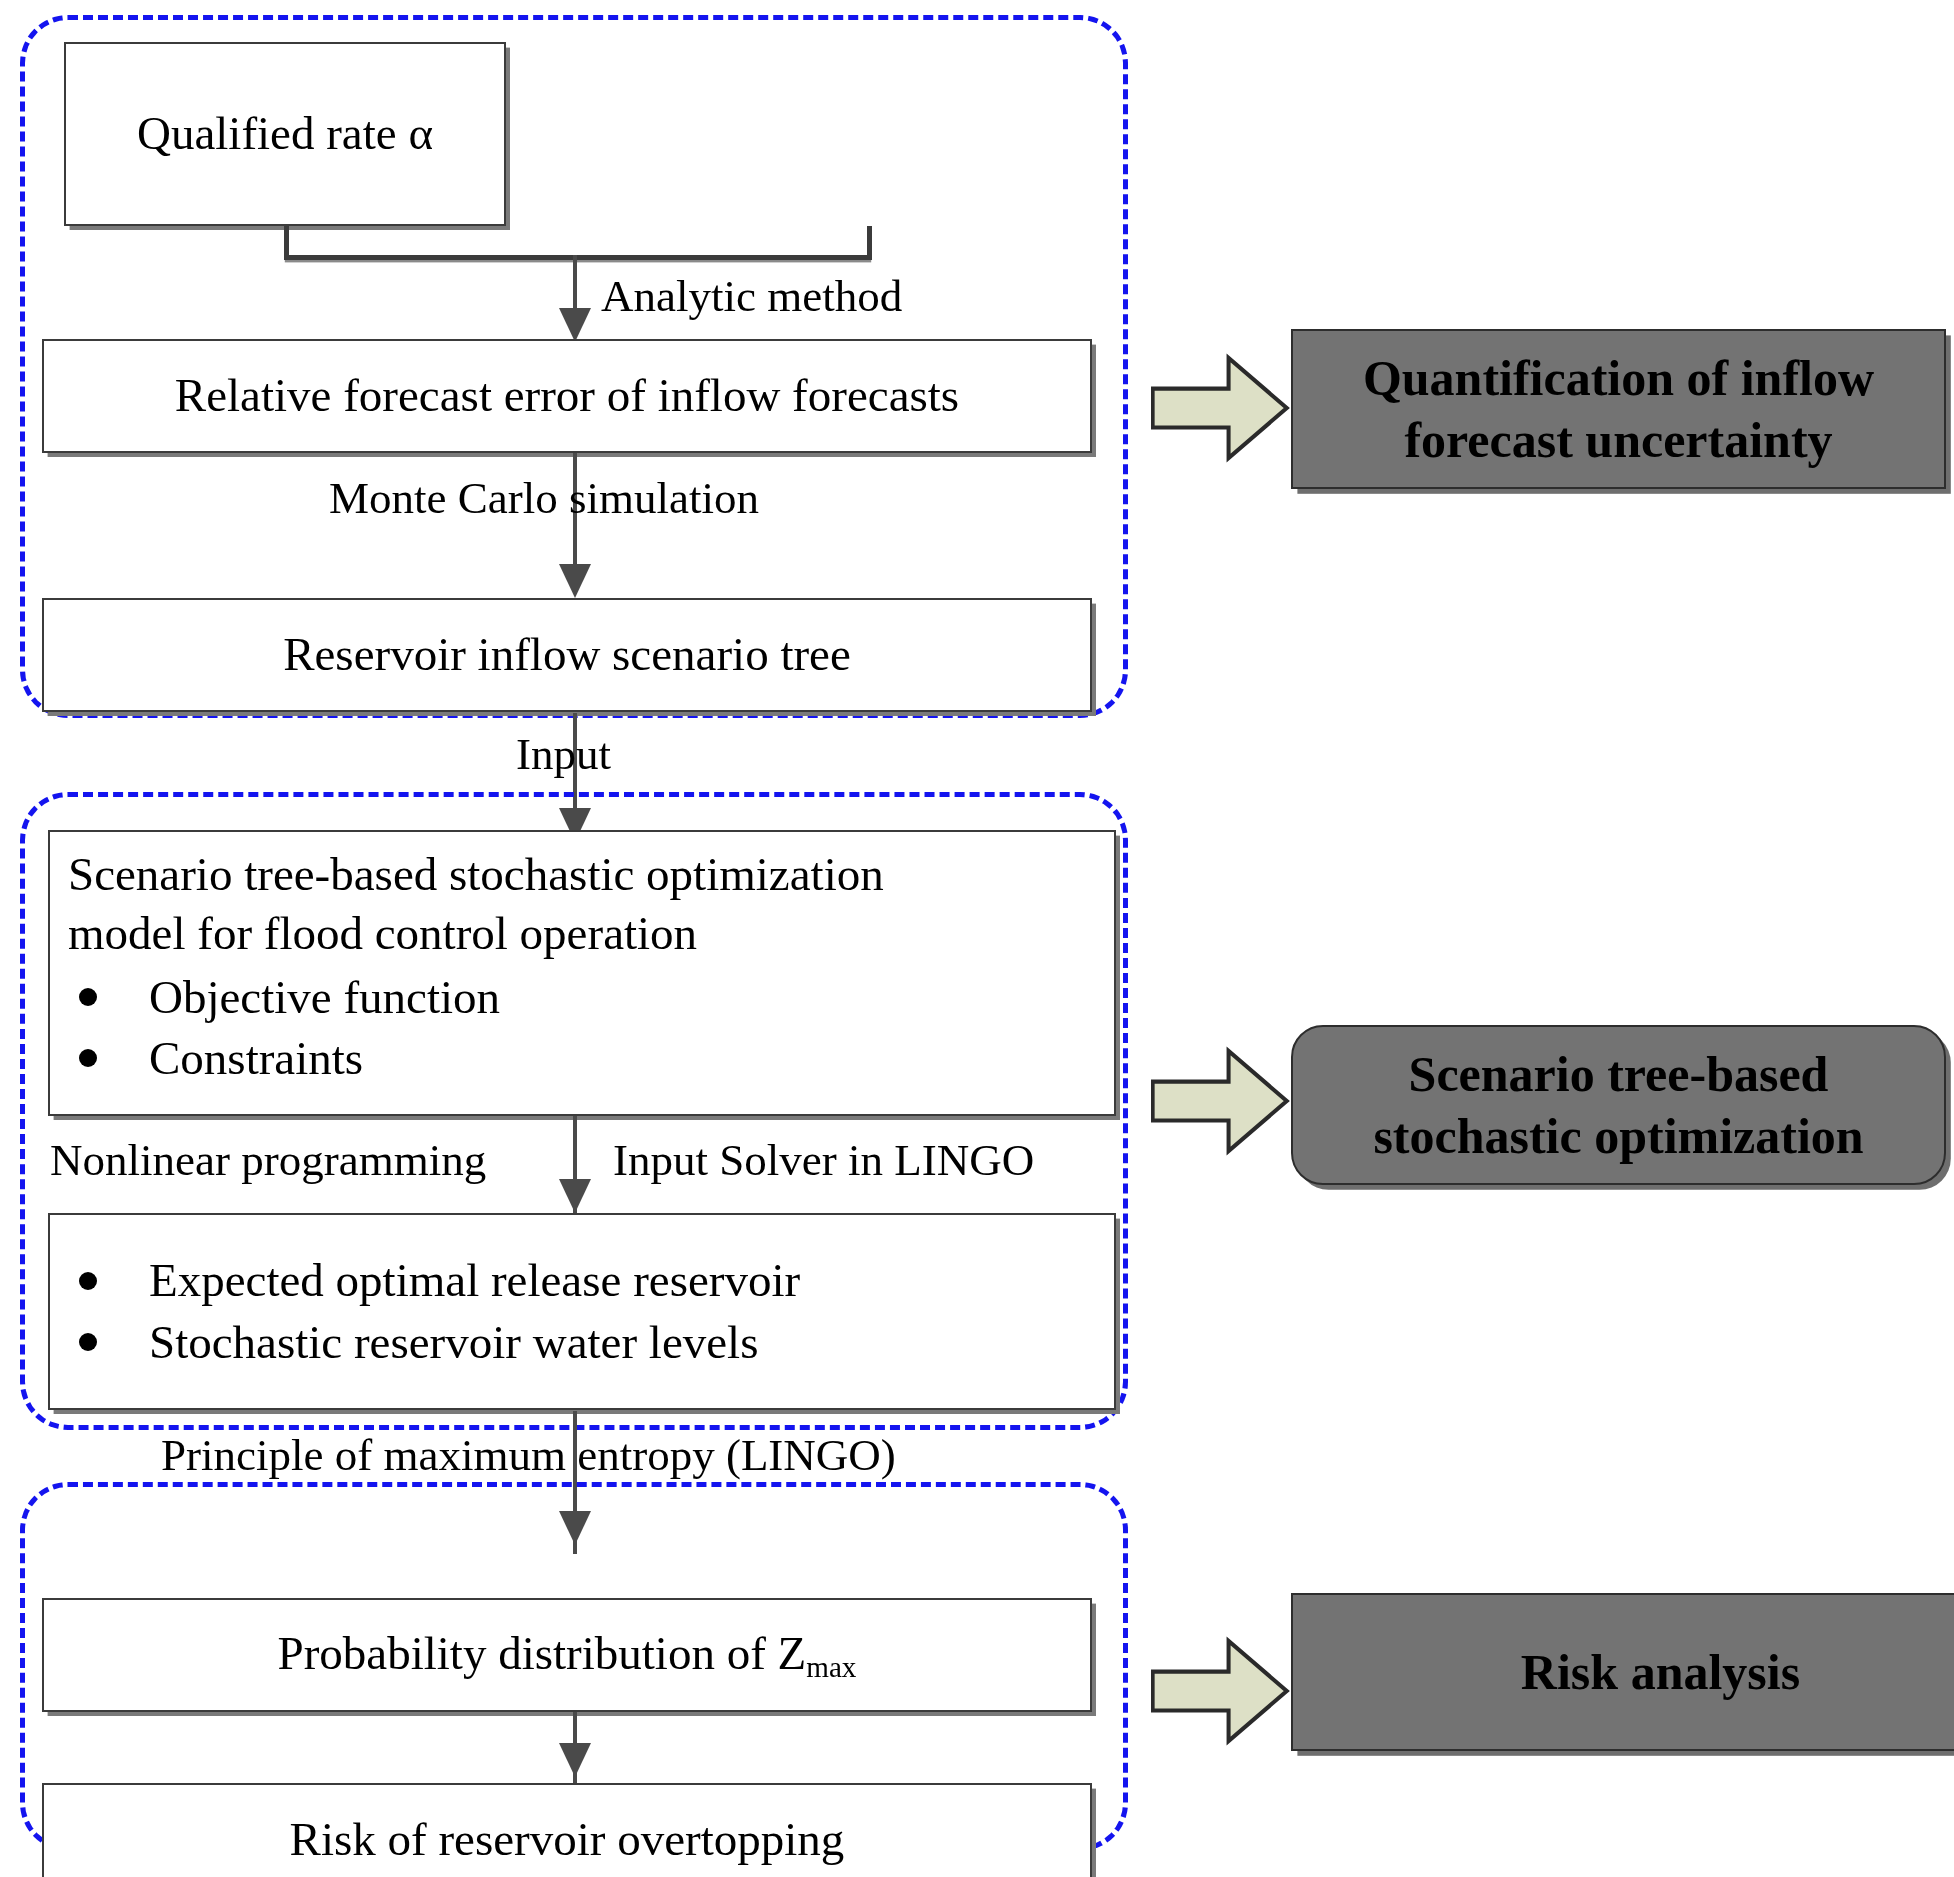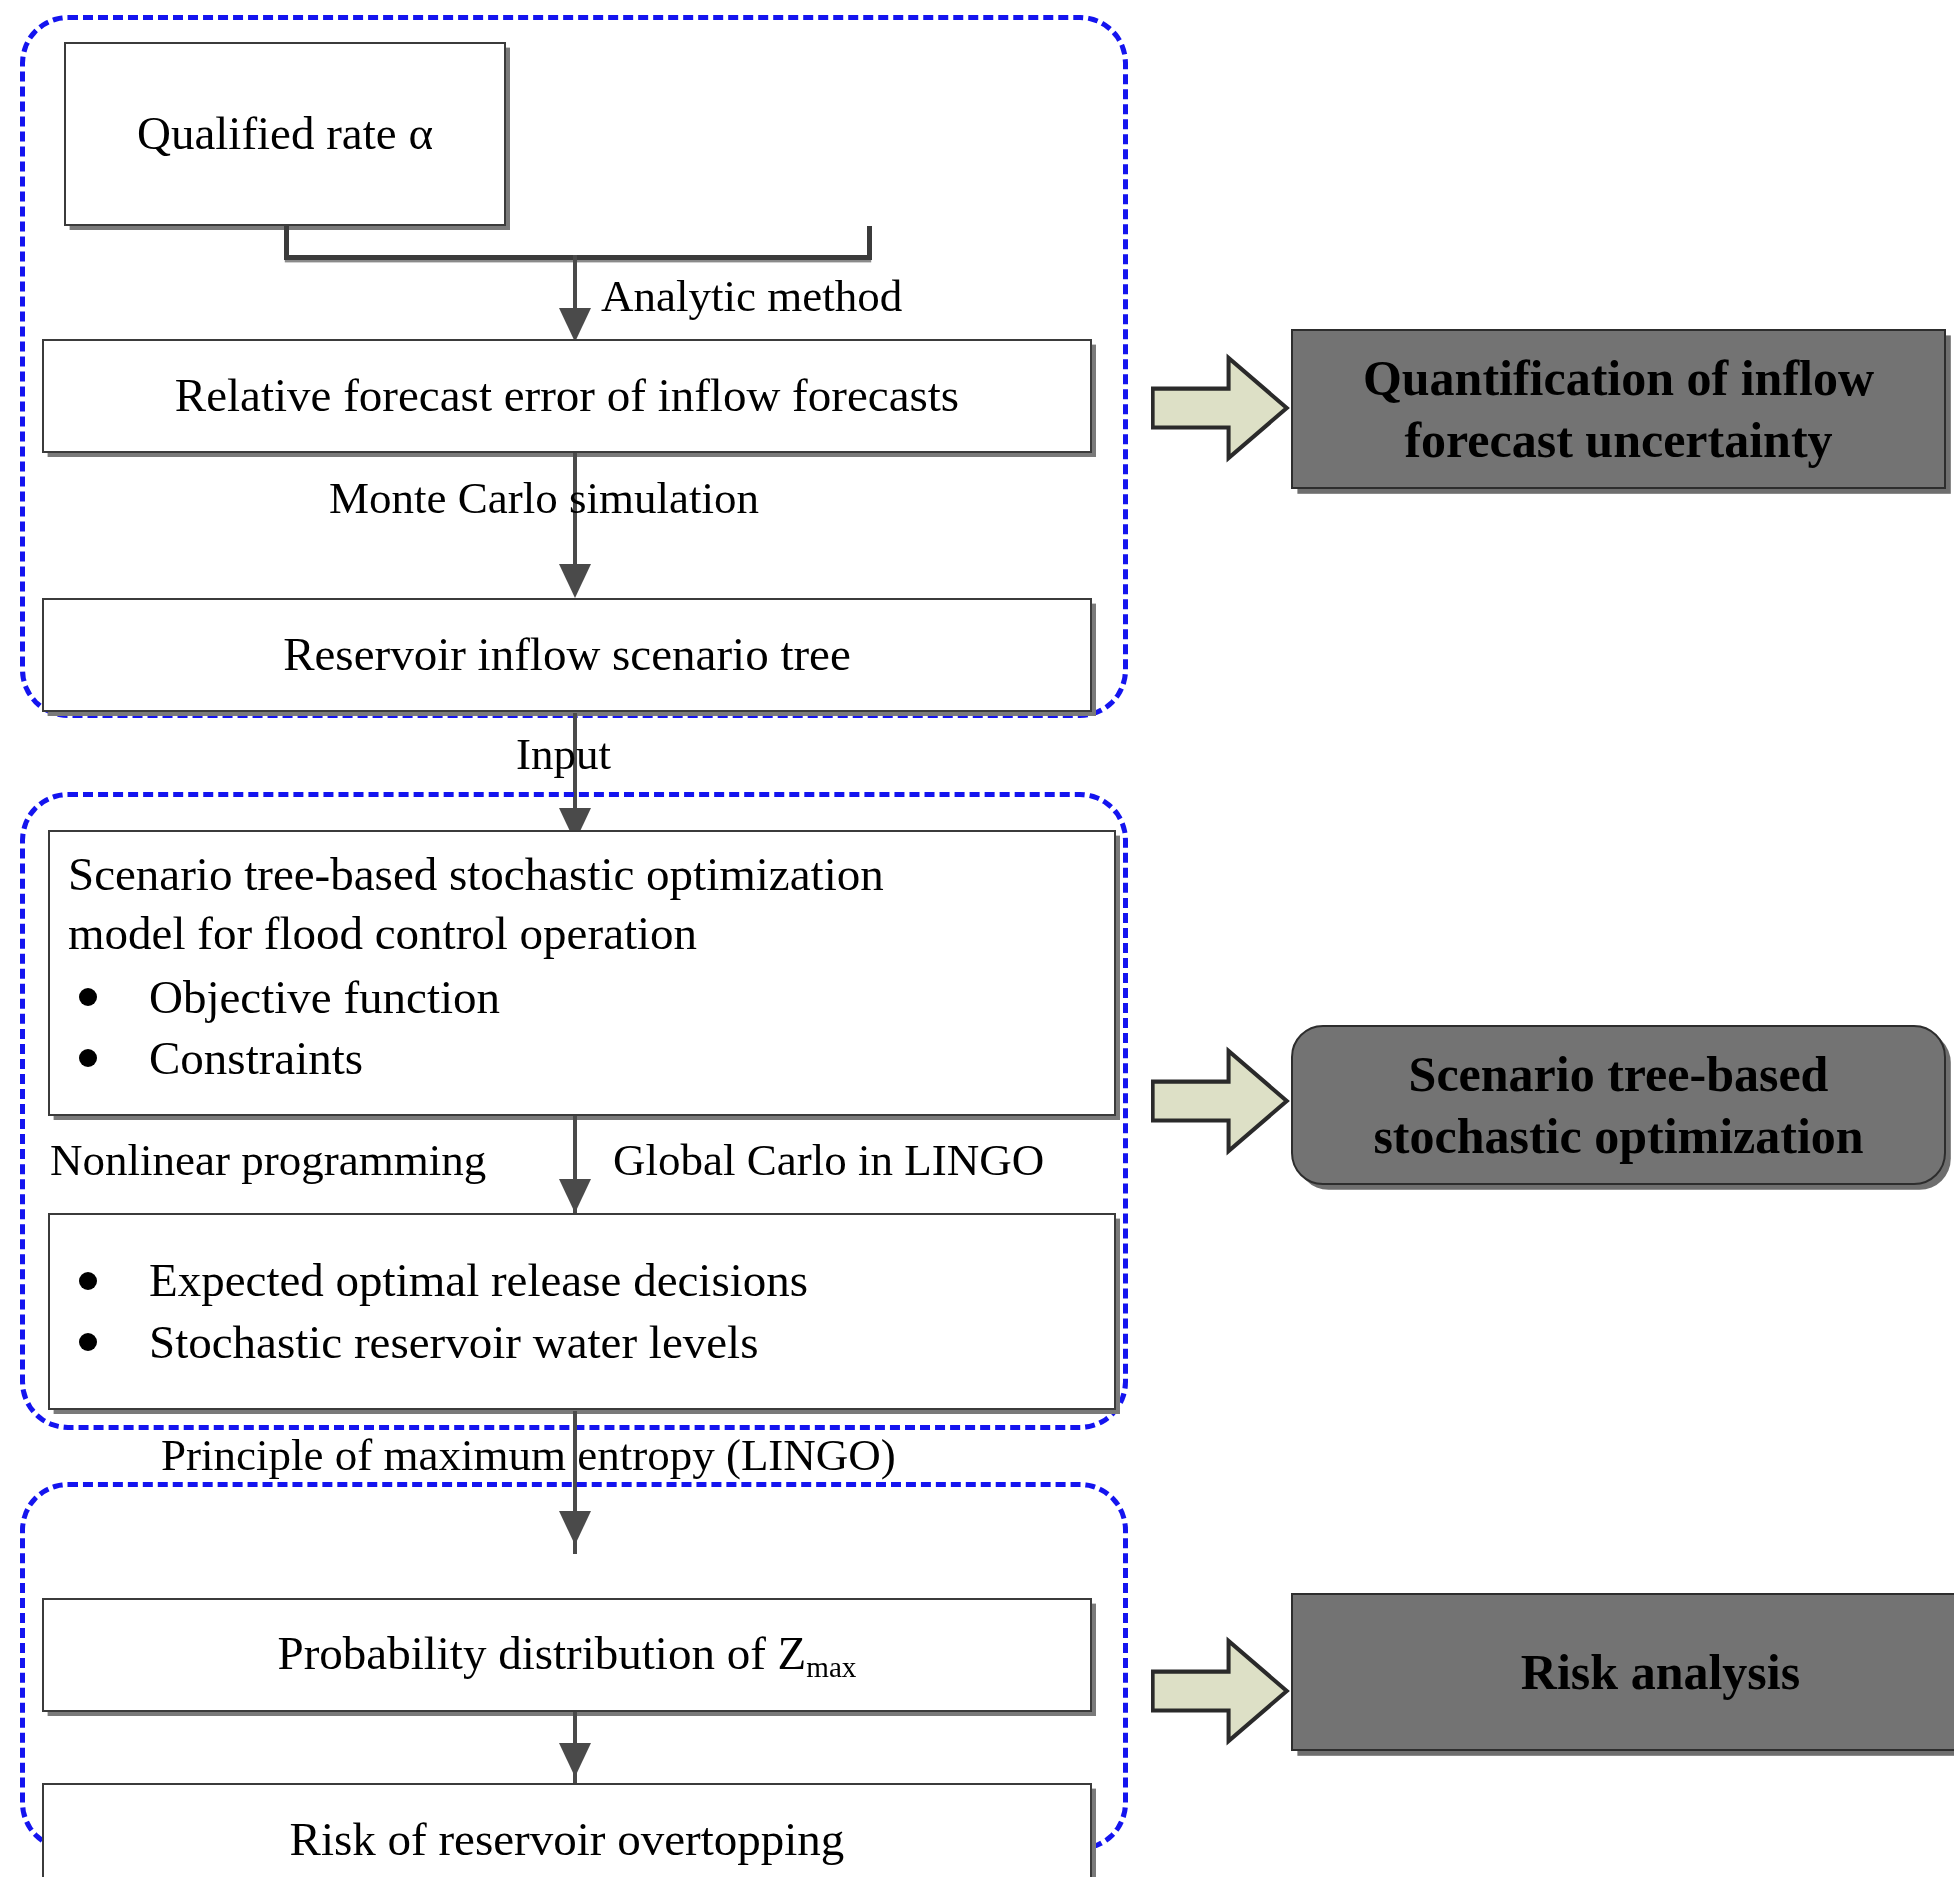--- a/index.html
+++ b/index.html
@@ -148,25 +148,25 @@
       <ul class="blist">
         <li>Objective function</li>
         <li>Constraints</li>
       </ul>
     </div>
   </div>
 
   <div class="vline" style="left:573px;top:1116px;height:127px;"></div>
   <div class="arrowhead" style="left:559px;top:1179px;"></div>
   <div class="elabel" style="left:50px;top:1138px;">Nonlinear programming</div>
-  <div class="elabel" style="left:613px;top:1138px;">Global Carlo in LINGO</div>
+  <div class="elabel" style="left:613px;top:1138px;">Input Solver in LINGO</div>
 
   <div class="pbox left-align" style="left:48px;top:1213px;width:1068px;height:197px;padding:9.7px 0 9.7px 18px;align-items:center;">
     <ul class="blist">
-      <li>Expected optimal release decisions</li>
+      <li>Expected optimal release reservoir</li>
       <li>Stochastic reservoir water levels</li>
     </ul>
   </div>
 
   <div class="vline" style="left:573px;top:1411px;height:143px;"></div>
   <div class="arrowhead" style="left:559px;top:1511px;"></div>
   <div class="elabel" style="left:161px;top:1433px;">Principle of maximum entropy (LINGO)</div>
 
   <div class="group-dash" style="left:20px;top:1482px;width:1108px;height:369px;"></div>
 

